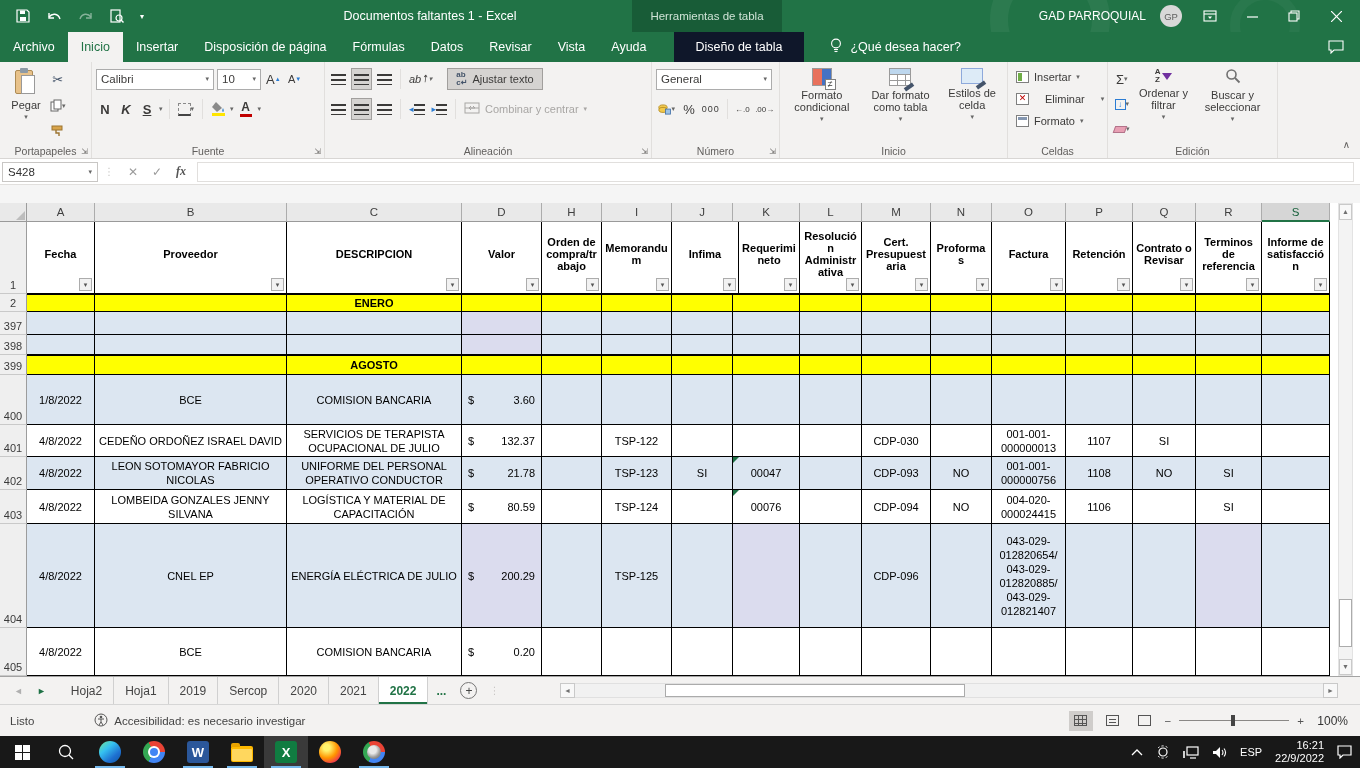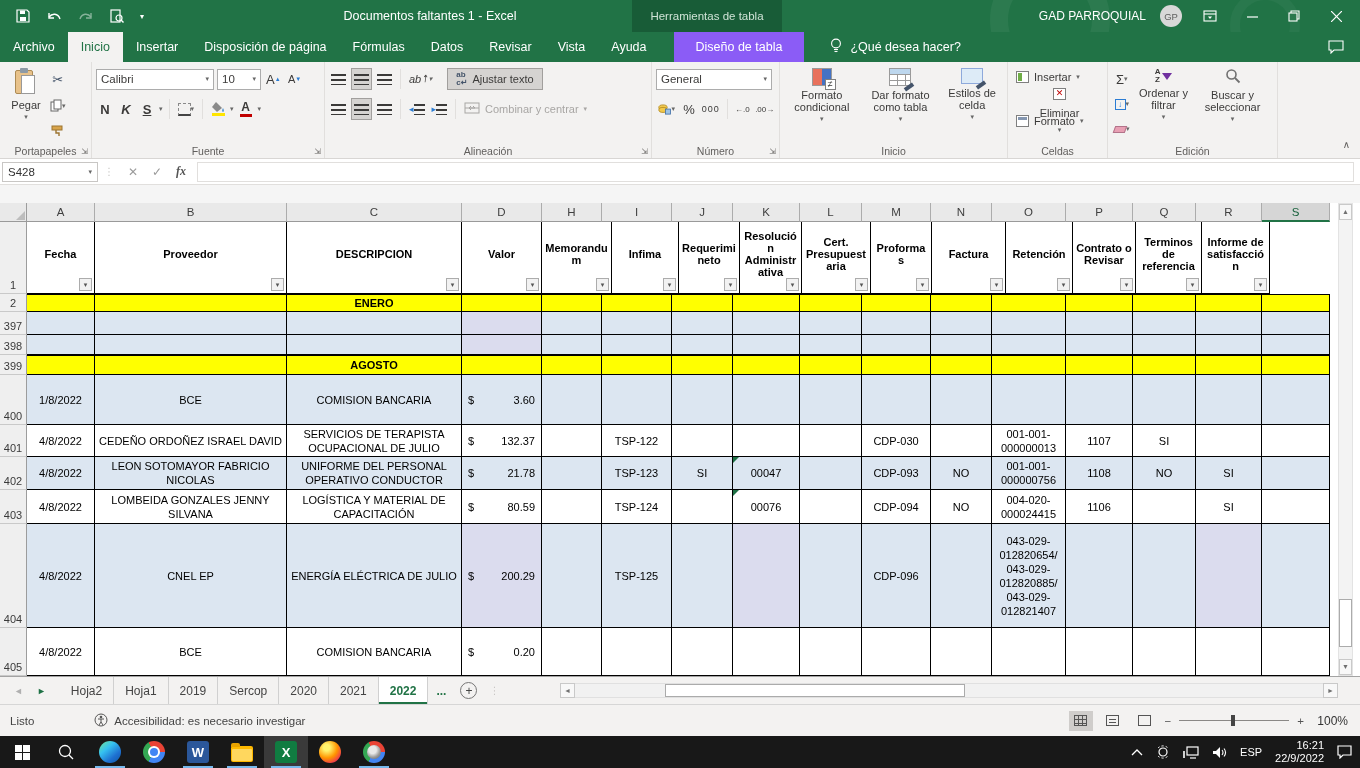--- a/index.html
+++ b/index.html
@@ -15,21 +15,21 @@
   .ctx-block-top{position:absolute;left:632px;top:0;width:150px;height:32px;background:#185C37;color:#cfe3d6;font-size:11.5px;display:flex;align-items:center;justify-content:center;z-index:1;}
   .tb-right{margin-left:auto;display:flex;align-items:center;gap:14px;margin-right:10px;z-index:2;}
   .account-name{font-size:12px;}
   .avatar{width:22px;height:22px;border-radius:50%;background:#d8d8d8;color:#5f5f5f;font-size:9.5px;display:flex;align-items:center;justify-content:center;}
   .winbtn{width:28px;height:28px;display:flex;align-items:center;justify-content:center;}
 
   
   .tabrow{position:absolute;top:32px;left:0;width:1360px;height:30px;background:#217346;display:flex;align-items:stretch;color:#fff;font-size:12.5px;}
   .rtab{padding:0 13px;display:flex;align-items:center;}
   .rtab.active{background:#f3f2f1;color:#217346;}
-  .ctx-block{background:#8b5cf6;display:flex;align-items:stretch;padding:0 18px;margin-left:14px;}
+  .ctx-block{background:#0f172a;display:flex;align-items:stretch;padding:0 18px;margin-left:14px;}
   .ctx-block .rtab{padding:0 4px;}
   .tellme{display:flex;align-items:center;gap:8px;margin-left:26px;}
   .comment-btn{margin-left:auto;margin-right:16px;display:flex;align-items:center;}
 
   
   .ribbon{position:absolute;top:62px;left:0;width:1360px;height:97px;background:#f3f2f1;border-bottom:1px solid #d8d6d4;display:flex;font-size:11px;color:#3b3a39;}
   .rgroup{position:relative;height:100%;border-right:1px solid #e1dfdd;padding:4px 4px 16px 4px;flex:none;}
   .glabel{position:absolute;bottom:1px;left:0;right:12px;text-align:center;font-size:10.5px;color:#605e5c;}
   .launcher{position:absolute;bottom:2px;right:3px;font-size:8px;color:#605e5c;}
   .rrow{display:flex;align-items:center;gap:3px;height:26px;}
@@ -412,21 +412,21 @@
     </div>
     <div class="glabel" style="right:0;">Inicio</div>
   </div>
 
   <div class="rgroup" style="width:100px;padding-left:8px;">
     <div class="rrow" style="height:22px;gap:5px;">
       <span class="smico ins"></span>
       <span>Insertar</span>
         <span class="car">▾</span>
     </div>
-    <div class="rrow" style="height:22px;gap:7px;flex-direction:column;">
+    <div class="rrow" style="height:22px;gap:16px;">
       <span class="smico del"></span>
       <span>Eliminar</span>
         <span class="car">▾</span>
     </div>
     <div class="rrow" style="height:22px;gap:5px;">
       <span class="smico fmt"></span>
       <span>Formato</span>
         <span class="car">▾</span>
     </div>
     <div class="glabel" style="right:0;">Celdas</div>
@@ -509,20 +509,24 @@
         <div class="cell hcell" style="width: 192px;">
           <span class="hlabel">Proveedor</span>
           <div class="filterbtn">▾</div>
         </div>
         <div class="cell hcell" style="width: 175px;">
           <span class="hlabel">DESCRIPCION</span>
           <div class="filterbtn">▾</div>
         </div>
         <div class="cell hcell" style="width: 80px;">
           <span class="hlabel">Valor</span>
+          <div class="filterbtn">▾</div>
+        </div>
+        <div class="cell hcell" style="width: 60px;">
+          <span class="hlabel">Orden de compra/trabajo</span>
           <div class="filterbtn">▾</div>
         </div>
         <div class="cell hcell" style="width: 70px;">
           <span class="hlabel">Memorandum</span>
           <div class="filterbtn">▾</div>
         </div>
         <div class="cell hcell" style="width: 67px;">
           <span class="hlabel">Infima</span>
           <div class="filterbtn">▾</div>
         </div>

